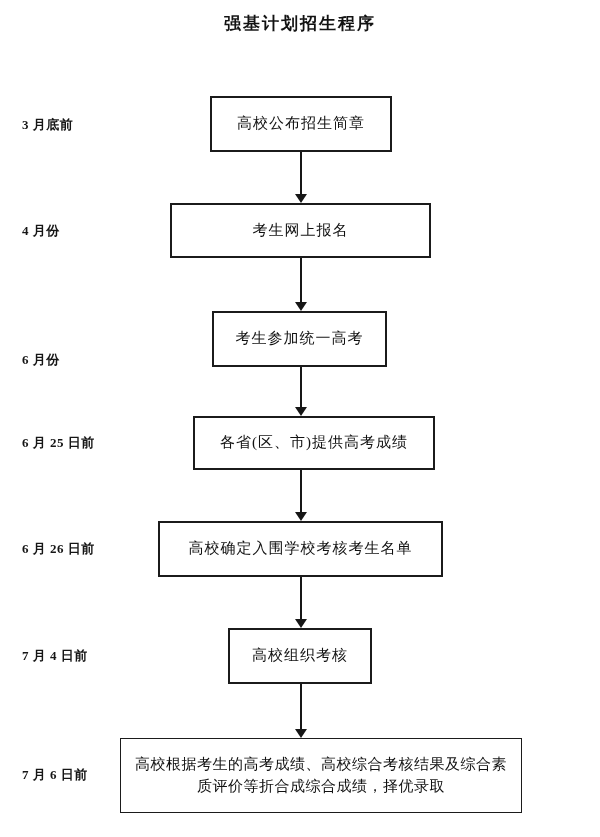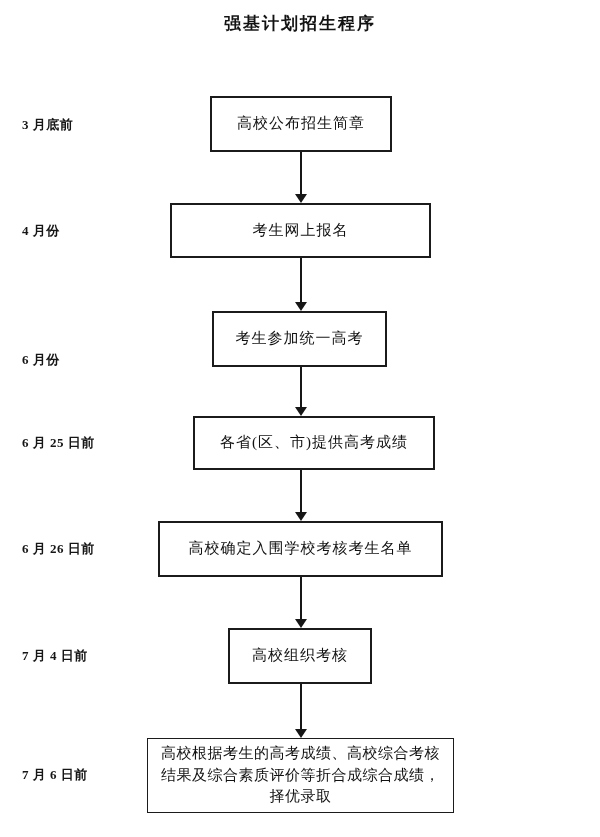--- a/index.html
+++ b/index.html
@@ -141,21 +141,21 @@
         </div>
       </div>
       <div class="stage-row" style="top: 0px;">
         <div class="stage-label" style="top: 647px;">7 月 4 日前</div>
         <div class="stage-box" style="left: 228px; top: 628px; width: 144px; height: 56px; border-color: rgb(27, 27, 27); align-items: center;">
           <span class="box-text">高校组织考核</span>
         </div>
       </div>
       <div class="stage-row" style="top: 0px;">
         <div class="stage-label" style="top: 766px;">7 月 6 日前</div>
-        <div class="stage-box multiline" style="left: 147px; top: 738px; width: 307px; height: 75px; border-color: rgb(27, 27, 27);">
+        <div class="stage-box multiline" style="left: 120px; top: 738px; width: 402px; height: 75px; border-color: rgb(27, 27, 27);">
           <span class="box-text">高校根据考生的高考成绩、高校综合考核结果及综合素质评价等折合成综合成绩，择优录取</span>
         </div>
       </div>
     </div>
 
   <div id="connectors-layer">
       <div class="connector" style="left: 294px; top: 152px; height: 51px;">
         <div class="stem" style="height: 43px; background: rgb(22, 22, 22);"></div>
         <div class="head" style="top: 42px; border-top-color: rgb(22, 22, 22);"></div>
       </div>

